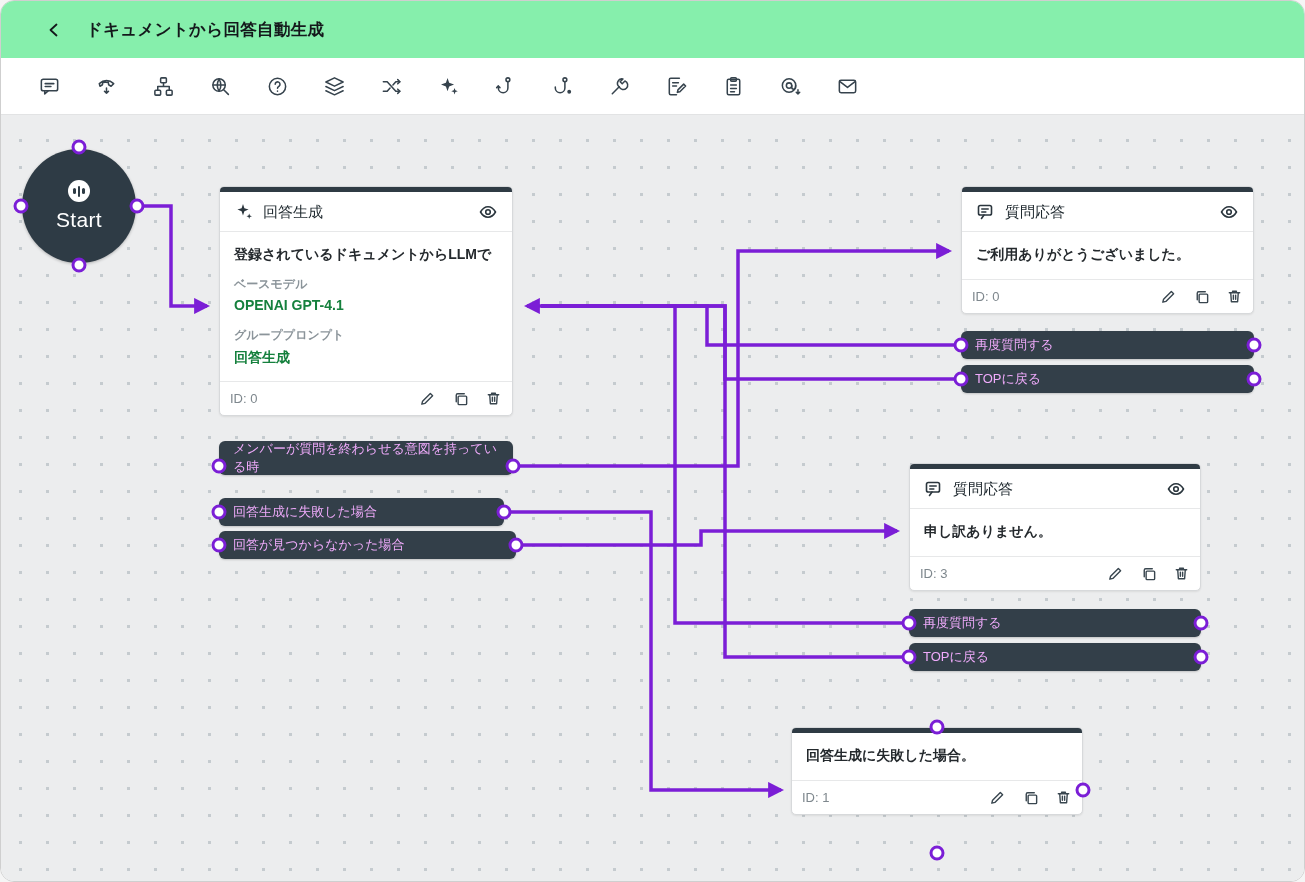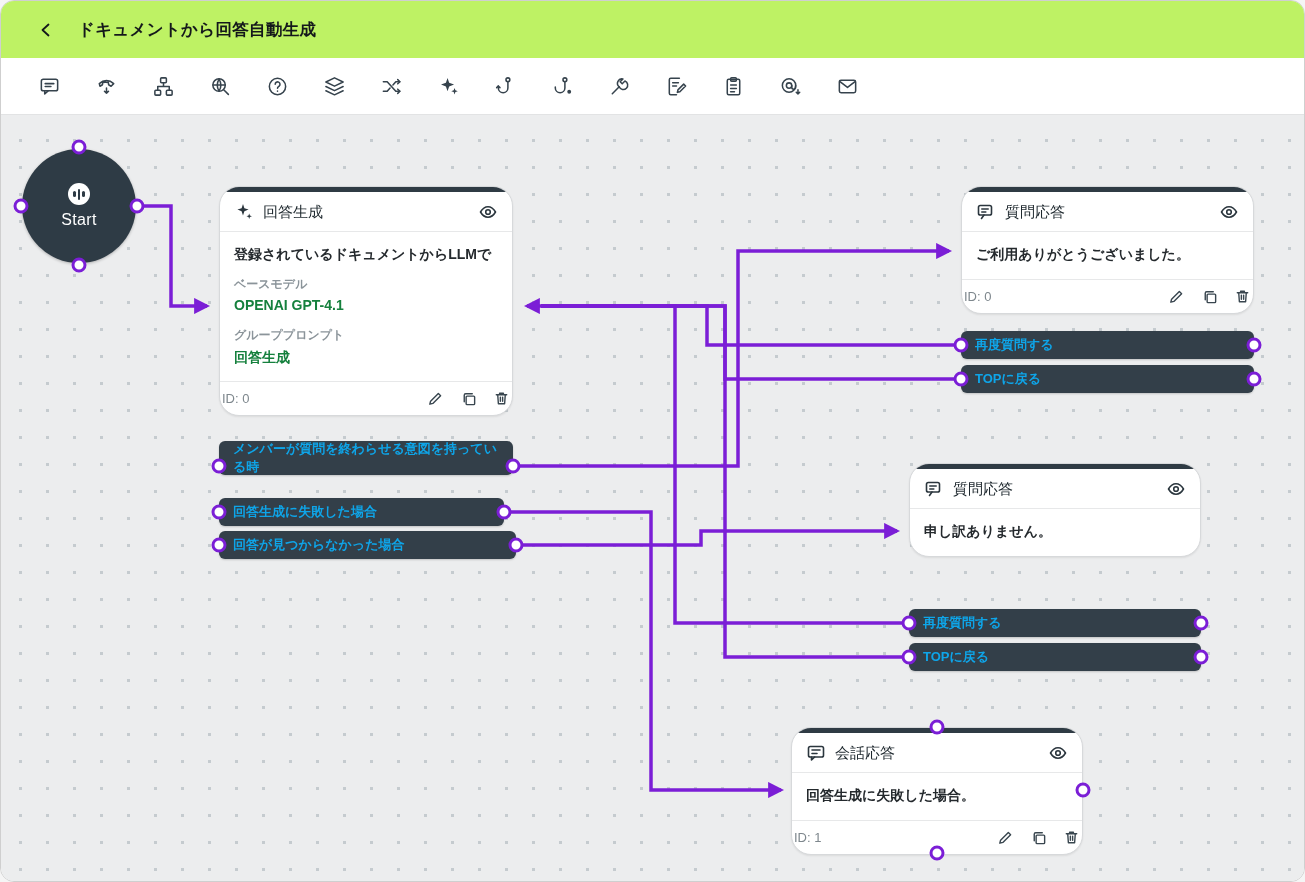--- a/index.html
+++ b/index.html
@@ -1,61 +1,61 @@
 <!DOCTYPE html>
 <html><head>
 <meta charset="utf-8">
 <style>
   * { margin:0; padding:0; box-sizing:border-box; }
   html,body { width:1305px; height:882px; background:#f5f5f5; }
   body { font-family:"Liberation Sans","DejaVu Sans",sans-serif; }
   .window { position:relative; width:1305px; height:882px; background:#fff; border:1px solid #cfcfcf; border-radius:14px; overflow:hidden; }
 
   
-  .header { position:absolute; top:0; left:0; right:0; height:57px; background:#bef264; display:flex; align-items:center; padding-left:31px; gap:18px; z-index:5; }
+  .header { position:absolute; top:0; left:0; right:0; height:57px; background:#86efac; display:flex; align-items:center; padding-left:39px; gap:18px; z-index:5; }
   .back-btn { width:28px; height:28px; border:none; background:transparent; display:flex; align-items:center; justify-content:center; cursor:pointer; }
   .page-title { font-size:16.5px; font-weight:700; color:#14181b; letter-spacing:.3px; }
 
   
   .toolbar { position:absolute; top:57px; left:0; right:0; height:57px; background:#fff; border-bottom:1px solid #e2e3e4; display:flex; align-items:center; padding-left:31px; gap:23px; z-index:5; }
   .tbtn { width:34px; height:34px; border:none; background:transparent; display:flex; align-items:center; justify-content:center; cursor:pointer; border-radius:6px; }
   .ti { width:23px; height:23px; fill:none; stroke:#36434d; stroke-width:1.6; stroke-linecap:round; stroke-linejoin:round; }
 
   
   .canvas { position:absolute; top:114px; left:0; width:1305px; height:768px;
     background-color:#ecedee;
     background-image:radial-gradient(circle,#c5cbcf 1.6px,rgba(0,0,0,0) 1.7px);
     background-size:27px 27px; background-position:6px 12px; }
 
   
   .start-node { position:absolute; left:21px; top:34px; width:114px; height:114px; border-radius:50%;
     background:#2e3b45; display:flex; flex-direction:column; align-items:center; justify-content:center; gap:6px;
     color:#fff; box-shadow:0 1px 3px rgba(0,0,0,.25); }
   .start-glyph { width:22px; height:22px; border-radius:50%; background:#fff; display:flex; align-items:center; justify-content:center; gap:2px; }
   .start-glyph i { display:block; width:2.5px; background:#2e3b45; border-radius:2px; }
-  .start-label { font-size:16px; font-weight:400; letter-spacing:.3px; }
-
-  
-  .card { position:absolute; background:#fff; border:1px solid #d7d9db; border-radius:20px; overflow:hidden; box-shadow:0 1px 2px rgba(0,0,0,.08); }
+  .start-label { font-size:21px; font-weight:400; letter-spacing:.3px; }
+
+  
+  .card { position:absolute; background:#fff; border:1px solid #d7d9db; border-radius:5px; overflow:hidden; box-shadow:0 1px 2px rgba(0,0,0,.08); }
   .card-topbar { height:5px; background:#2f3b44; }
   .card-header { display:flex; align-items:center; gap:9px; padding:10px 14px 9px; border-bottom:1px solid #e7e8e9; }
   .card-title { font-size:15px; color:#1c262c; font-weight:400; }
   .eye-btn { margin-left:auto; border:none; background:transparent; cursor:pointer; display:flex; }
   .ci { width:20px; height:20px; fill:none; stroke:#2b363e; stroke-width:1.6; stroke-linecap:round; stroke-linejoin:round; }
   .card-body { padding:12px 14px 13px; font-size:14px; color:#24292d; line-height:1.55;font-weight:bold; }
   .field-label { font-size:12px; color:#8b949a; margin-top:9px; }
   .field-value { font-size:14px; color:#15803d; margin-top:2px; }
-  .card-footer { border-top:1px solid #e7e8e9; padding:8px 2px; display:flex; align-items:center; }
+  .card-footer { border-top:1px solid #e7e8e9; padding:8px 10px; display:flex; align-items:center; }
   .id-label { font-size:13px; color:#7e878d; }
   .f-icons { margin-left:auto; display:flex; align-items:center; gap:16px; }
   .f-icons button { border:none; background:transparent; cursor:pointer; display:flex; }
   .fi { width:17px; height:17px; fill:none; stroke:#39464f; stroke-width:1.5; stroke-linecap:round; stroke-linejoin:round; }
 
   
-  .pill { position:absolute; background:#333f49; color:#0ea5e9; border-radius:6px; font-size:13px; font-weight:700;
+  .pill { position:absolute; background:#333f49; color:#f0abfc; border-radius:6px; font-size:13px; font-weight:400;
     display:flex; align-items:center; padding:4px 14px; line-height:18px; box-shadow:0 1px 2px rgba(0,0,0,.18); }
 
   
   .wires { position:absolute; top:0; left:0; width:1305px; height:768px; pointer-events:none; z-index:4; }
   .wire { fill:none; stroke:#7b1ed6; stroke-width:3.5; }
   .handle { fill:#fff; stroke:#7b1ed6; stroke-width:3; }
 </style>
 </head>
 <body>
 
@@ -303,44 +303,51 @@
         <button class="eye-btn">
             <svg class="ci" viewBox="0 0 20 20">
               <path d="M2.5 10S5.5 4.8 10 4.8 17.5 10 17.5 10 14.5 15.2 10 15.2 2.5 10 2.5 10z"></path>
               <circle cx="10" cy="10" r="2.3"></circle>
             </svg>
           </button>
       </div>
       <div class="card-body">
         <div>申し訳ありません。</div>
       </div>
+      <div class="card-footer">
+        <span class="id-label">ID: 3</span>
+        <span class="f-icons">
+          <button>
+              <svg class="fi" viewBox="0 0 18 18">
+                <path d="M3 15l.8-3.2L12 3.6l2.4 2.4-8.2 8.2L3 15z"></path>
+              </svg>
+            </button>
+          <button>
+              <svg class="fi" viewBox="0 0 18 18">
+                <rect x="6.5" y="6.5" width="9" height="9" rx="1"></rect>
+                <path d="M4.5 12.5v-7A1.5 1.5 0 016 4h7"></path>
+              </svg>
+            </button>
+          <button>
+              <svg class="fi" viewBox="0 0 18 18">
+                <path d="M3.5 5h11M7 5V3.5h4V5M5 5l.7 9.5h6.6L13 5M7.8 7.5v4.5M10.2 7.5v4.5"></path>
+              </svg>
+            </button>
+        </span>
+      </div>
     </div>
     <div class="pill" style="left:908px; top:494px; width:292px; height:28px;">
       <span>再度質問する</span>
     </div>
     <div class="pill" style="left:908px; top:528px; width:292px; height:28px;">
       <span>TOPに戻る</span>
     </div>
 
     <div class="card" style="left:790px; top:612px; width:292px;">
       <div class="card-topbar"></div>
-      <div class="card-header">
-        <svg class="ci" viewBox="0 0 20 20">
-            <rect x="2.5" y="3.5" width="15" height="10.5" rx="1.8"></rect>
-            <path d="M6 7h8M6 10.5h5"></path>
-            <path d="M5.5 14v3l3.2-3"></path>
-          </svg>
-        <span class="card-title">会話応答</span>
-        <button class="eye-btn">
-            <svg class="ci" viewBox="0 0 20 20">
-              <path d="M2.5 10S5.5 4.8 10 4.8 17.5 10 17.5 10 14.5 15.2 10 15.2 2.5 10 2.5 10z"></path>
-              <circle cx="10" cy="10" r="2.3"></circle>
-            </svg>
-          </button>
-      </div>
       <div class="card-body">
         <div>回答生成に失敗した場合。</div>
       </div>
       <div class="card-footer">
         <span class="id-label">ID: 1</span>
         <span class="f-icons">
           <button>
               <svg class="fi" viewBox="0 0 18 18">
                 <path d="M3 15l.8-3.2L12 3.6l2.4 2.4-8.2 8.2L3 15z"></path>
               </svg>

